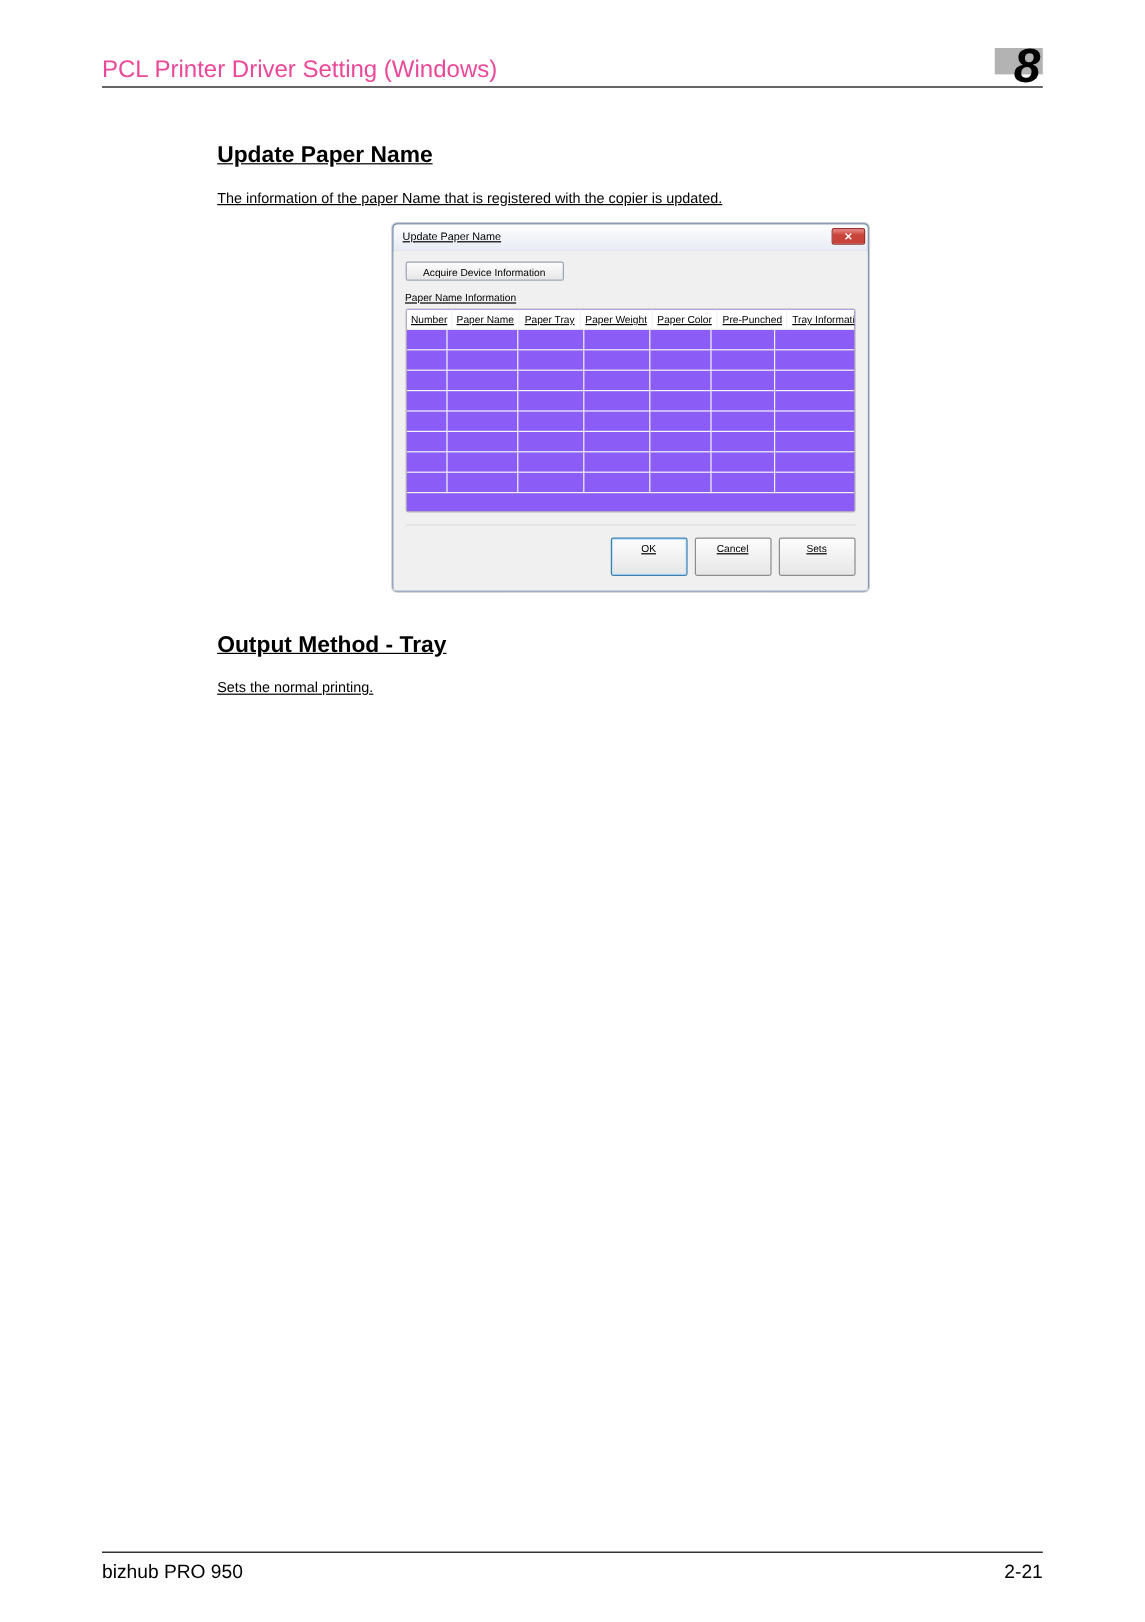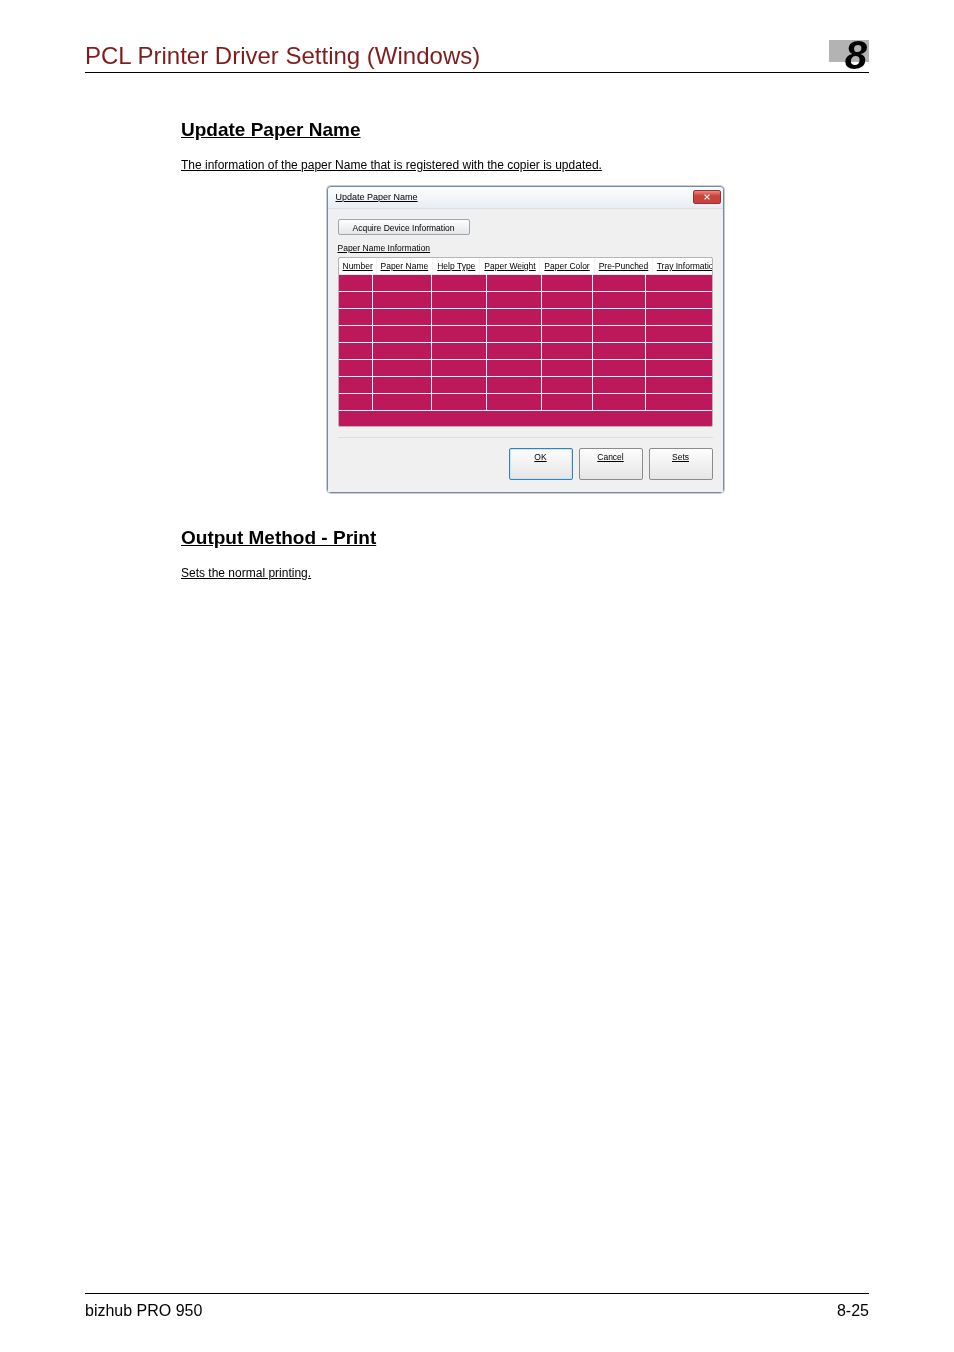--- a/index.html
+++ b/index.html
@@ -22,23 +22,23 @@
     }
     .header {
       display: flex;
       justify-content: space-between;
       align-items: flex-end;
       border-bottom: 1px solid #000;
       padding-bottom: 2px;
       margin-bottom: 46px;
     }
     .header-title {
-      font-size: 24px;
+      font-size: 20px;
       font-weight: normal;
-      color: #7f1d1d;
+      color: #ec4899;
     }
     .chapter-box {
       position: relative;
       width: 54px;
       height: 40px;
     }
     .chapter-bg {
       position: absolute;
       right: 0;
       bottom: 8px;
@@ -129,21 +129,21 @@
       cursor: pointer;
       color: #000;
     }
     .subsection-label {
       font-size: 8.5px;
       margin-top: 8px;
       margin-bottom: 4px;
       color: #000;
     }
     .table-container {
-      background: #be185d;
+      background: #8b5cf6;
       border: 1px solid #b5b5b5;
       height: 170px;
       border-radius: 2px;
       overflow: hidden;
     }
     .grid-header {
       display: flex;
       background: #fff;
       border-bottom: 1px solid #e8e8e8;
     }
@@ -237,21 +237,21 @@
               </svg>
             </span>
           </div>
           <div class="dialog-body">
             <span class="acquire-btn">Acquire Device Information</span>
             <div class="subsection-label">Paper Name Information</div>
             <div class="table-container">
               <div class="grid-header">
                 <div class="grid-hcell" style="width:38px">Number</div>
                 <div class="grid-hcell" style="width:64px">Paper Name</div>
-                <div class="grid-hcell" style="width:60px">Help Type</div>
+                <div class="grid-hcell" style="width:60px">Paper Tray</div>
                 <div class="grid-hcell" style="width:60px">Paper Weight</div>
                 <div class="grid-hcell" style="width:56px">Paper Color</div>
                 <div class="grid-hcell" style="width:58px">Pre-Punched</div>
                 <div class="grid-hcell" style="width:72px;border-right:none">Tray Information</div>
               </div>
               <div class="grid-body">
                 <div class="grid-row">
                   <div class="grid-cell" style="width:38px"></div>
                   <div class="grid-cell" style="width:64px"></div>
                   <div class="grid-cell" style="width:60px"></div>
@@ -332,23 +332,23 @@
             </div>
           </div>
         </div>
       </div>
     </div>
 
     <div class="section-block">
     </div>
 
     <div class="section-block">
-      <div class="section-title">Output Method - Print</div>
+      <div class="section-title">Output Method - Tray</div>
       <div class="body-text">Sets the normal printing.</div>
     </div>
   </div>
 
   <div class="footer-line"></div>
   <div class="footer">
     <span>bizhub PRO 950</span>
-    <span>8-25</span>
+    <span>2-21</span>
   </div>
 </div>
 
 </body></html>

